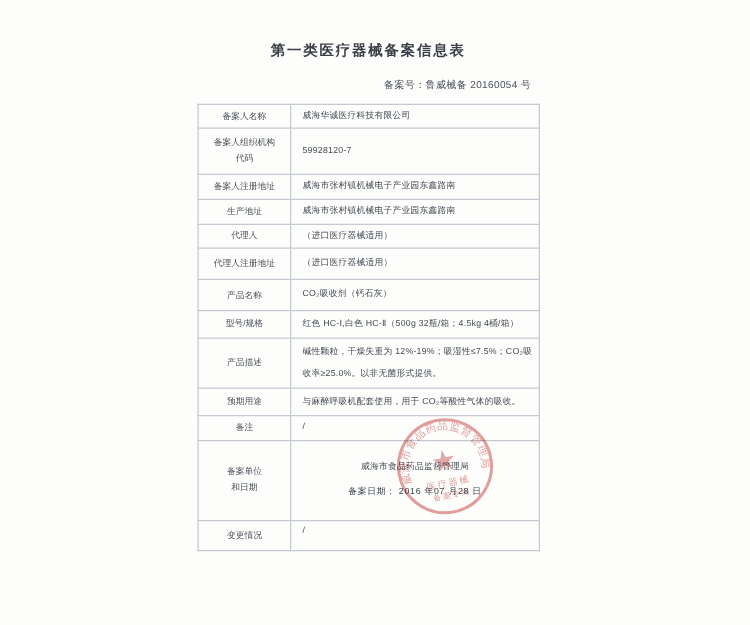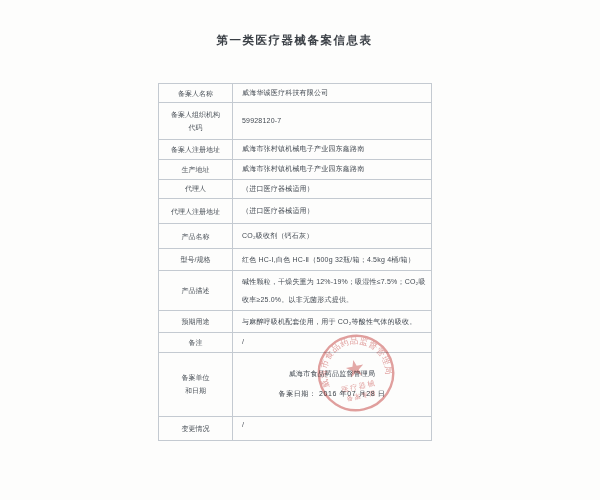--- a/index.html
+++ b/index.html
@@ -50,20 +50,21 @@
   }
   .stamp svg text { font-family:"Liberation Sans","DejaVu Sans",sans-serif; }
 </style>
 </head>
 <body>
 
 <div class="page">
 
   <div class="title">第一类医疗器械备案信息表</div>
 
+  <div class="filing">备案号：鲁威械备 20160054 号</div>
 
   <table class="form">
     <colgroup>
         <col style="width:74px">
         <col style="width:199px">
       </colgroup>
     <tbody>
       <tr class="r1">
         <td class="lbl">备案人名称</td>
         <td class="val">威海华诚医疗科技有限公司</td>

